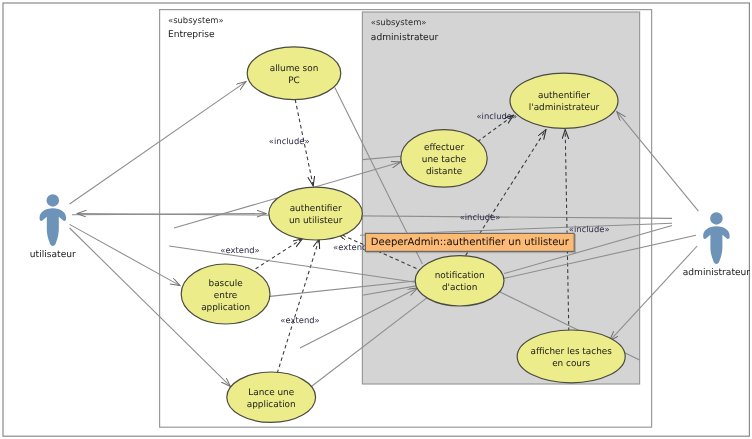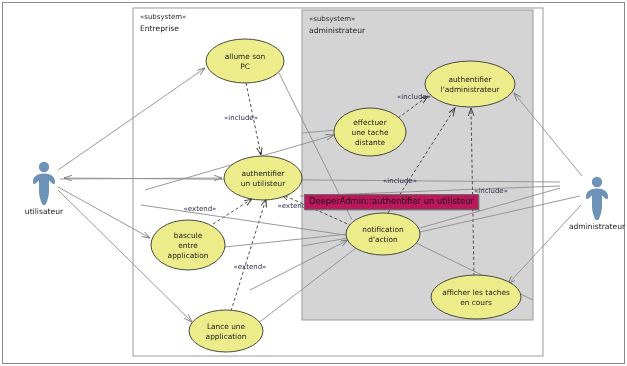--- a/index.html
+++ b/index.html
@@ -81,21 +81,21 @@
     stroke: #3a3a3a;
     stroke-width: 0.9;
     fill: none;
     stroke-dasharray: 3 2.4;
   }
   .actor-body {
     fill: #6e93b8;
   }
   .tooltip-box {
     position: absolute;
-    background: #be185d;
+    background: #fdba74;
     border: 1px solid #6b6b6b;
     font-family: "DejaVu Sans", "Liberation Sans", sans-serif;
     font-size: 8.4px;
     color: #111111;
     padding: 2px 4px 3px 4px;
     white-space: nowrap;
     line-height: 1.1;
     box-shadow: 1px 1px 0 rgba(0,0,0,0.18);
   }
 </style>

